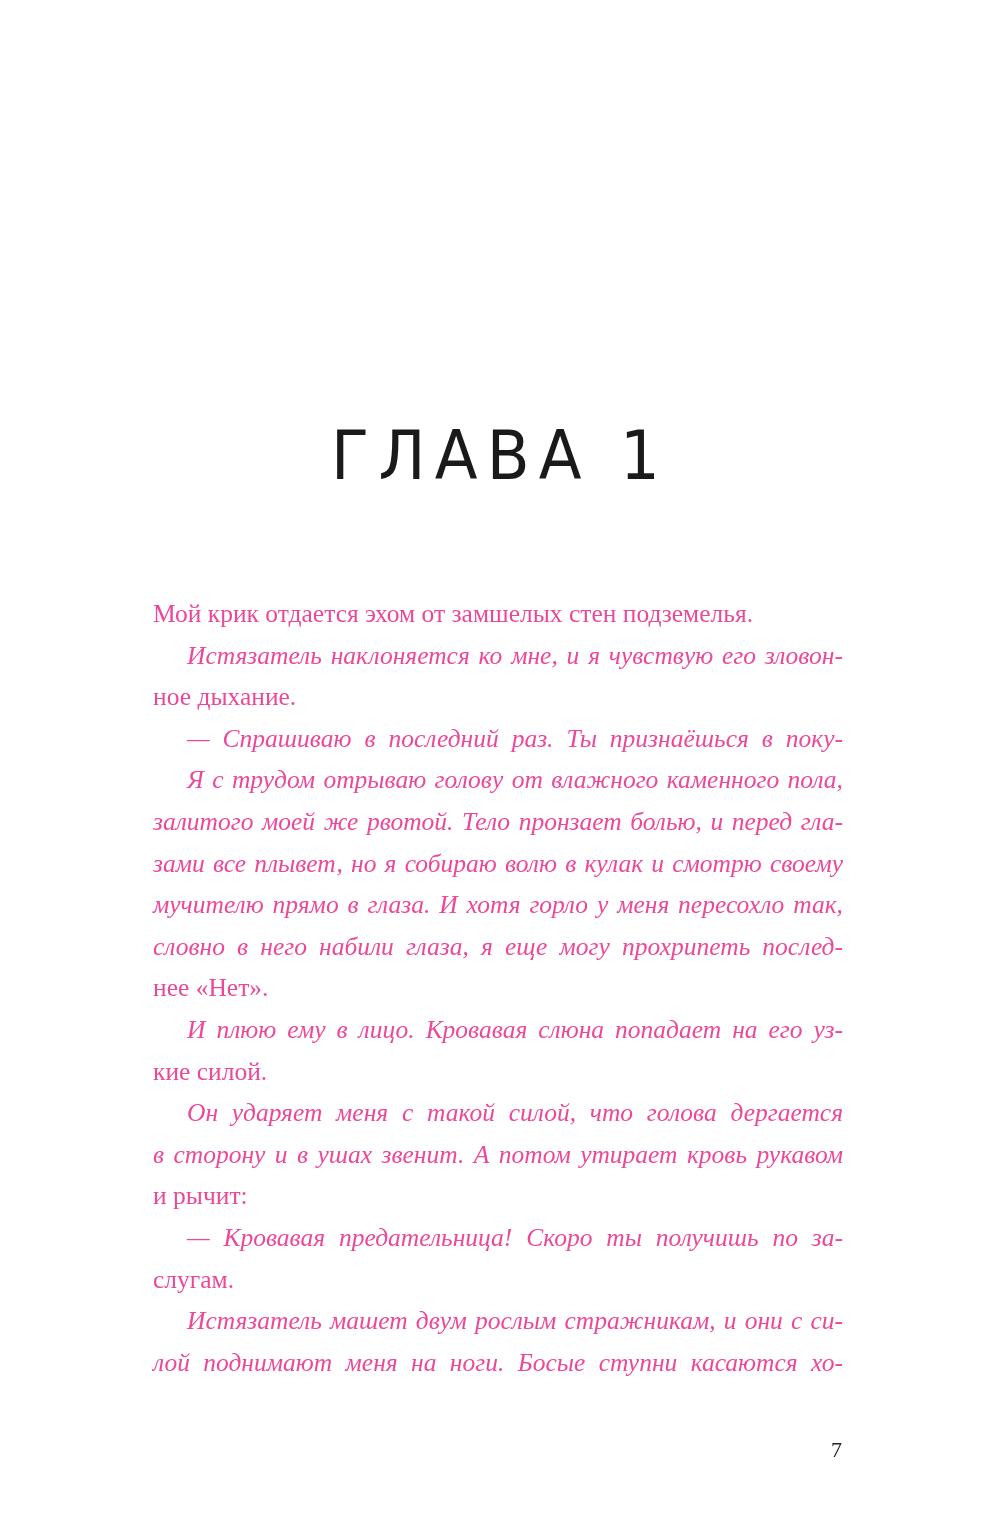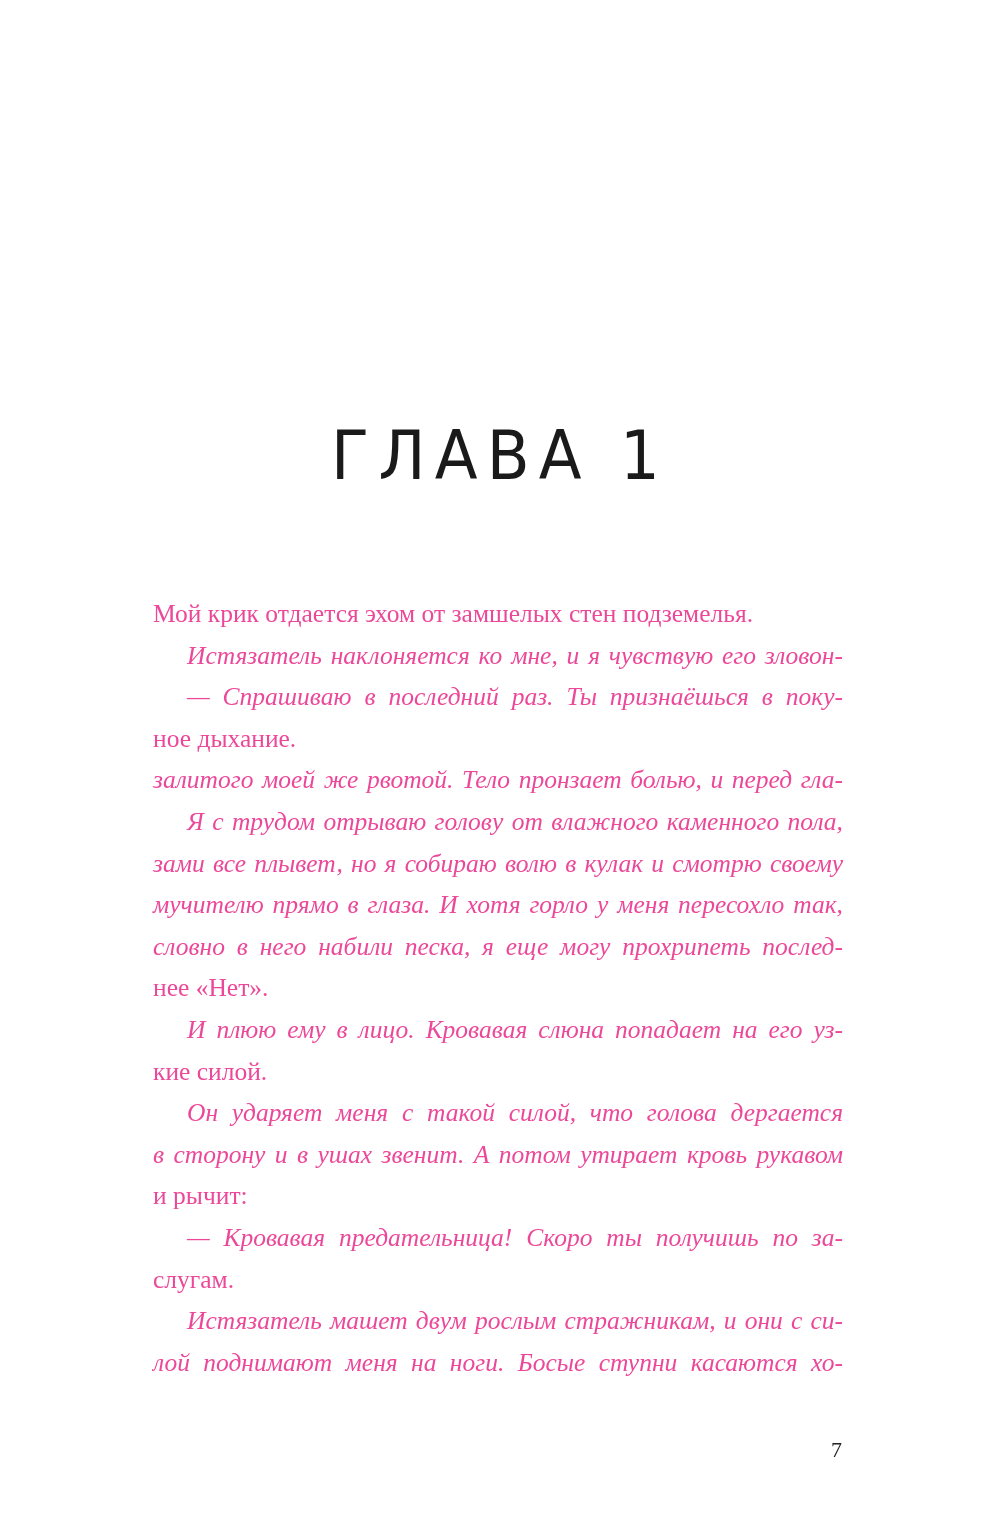--- a/index.html
+++ b/index.html
@@ -70,27 +70,27 @@
   </style>
 </head>
 <body>
 
 <div class="page">
   <h1 class="chapter-title">ГЛАВА 1</h1>
 
   <div class="body-text">
     <div class="line">Мой крик отдается эхом от замшелых стен подземелья.</div>
     <div class="line indent justify">Истязатель наклоняется ко мне, и я чувствую его зловон-</div>
+    <div class="line">ное дыхание.</div>
     <div class="line indent justify">— Спрашиваю в последний раз. Ты признаёшься в поку-</div>
-    <div class="line">ное дыхание.</div>
+    <div class="line indent justify">Я с трудом отрываю голову от влажного каменного пола,</div>
     <div class="line justify">залитого моей же рвотой. Тело пронзает болью, и перед гла-</div>
-    <div class="line indent justify">Я с трудом отрываю голову от влажного каменного пола,</div>
     <div class="line justify">зами все плывет, но я собираю волю в кулак и смотрю своему</div>
     <div class="line justify">мучителю прямо в глаза. И хотя горло у меня пересохло так,</div>
-    <div class="line justify">словно в него набили песка, я еще могу прохрипеть послед-</div>
+    <div class="line justify">словно в него набили глаза, я еще могу прохрипеть послед-</div>
     <div class="line">нее «Нет».</div>
     <div class="line indent justify">И плюю ему в лицо. Кровавая слюна попадает на его уз-</div>
     <div class="line">кие силой.</div>
     <div class="line indent justify">Он ударяет меня с такой силой, что голова дергается</div>
     <div class="line justify">в сторону и в ушах звенит. А потом утирает кровь рукавом</div>
     <div class="line">и рычит:</div>
     <div class="line indent justify">— Кровавая предательница! Скоро ты получишь по за-</div>
     <div class="line">слугам.</div>
     <div class="line indent justify">Истязатель машет двум рослым стражникам, и они с си-</div>
     <div class="line justify">лой поднимают меня на ноги. Босые ступни касаются хо-</div>

